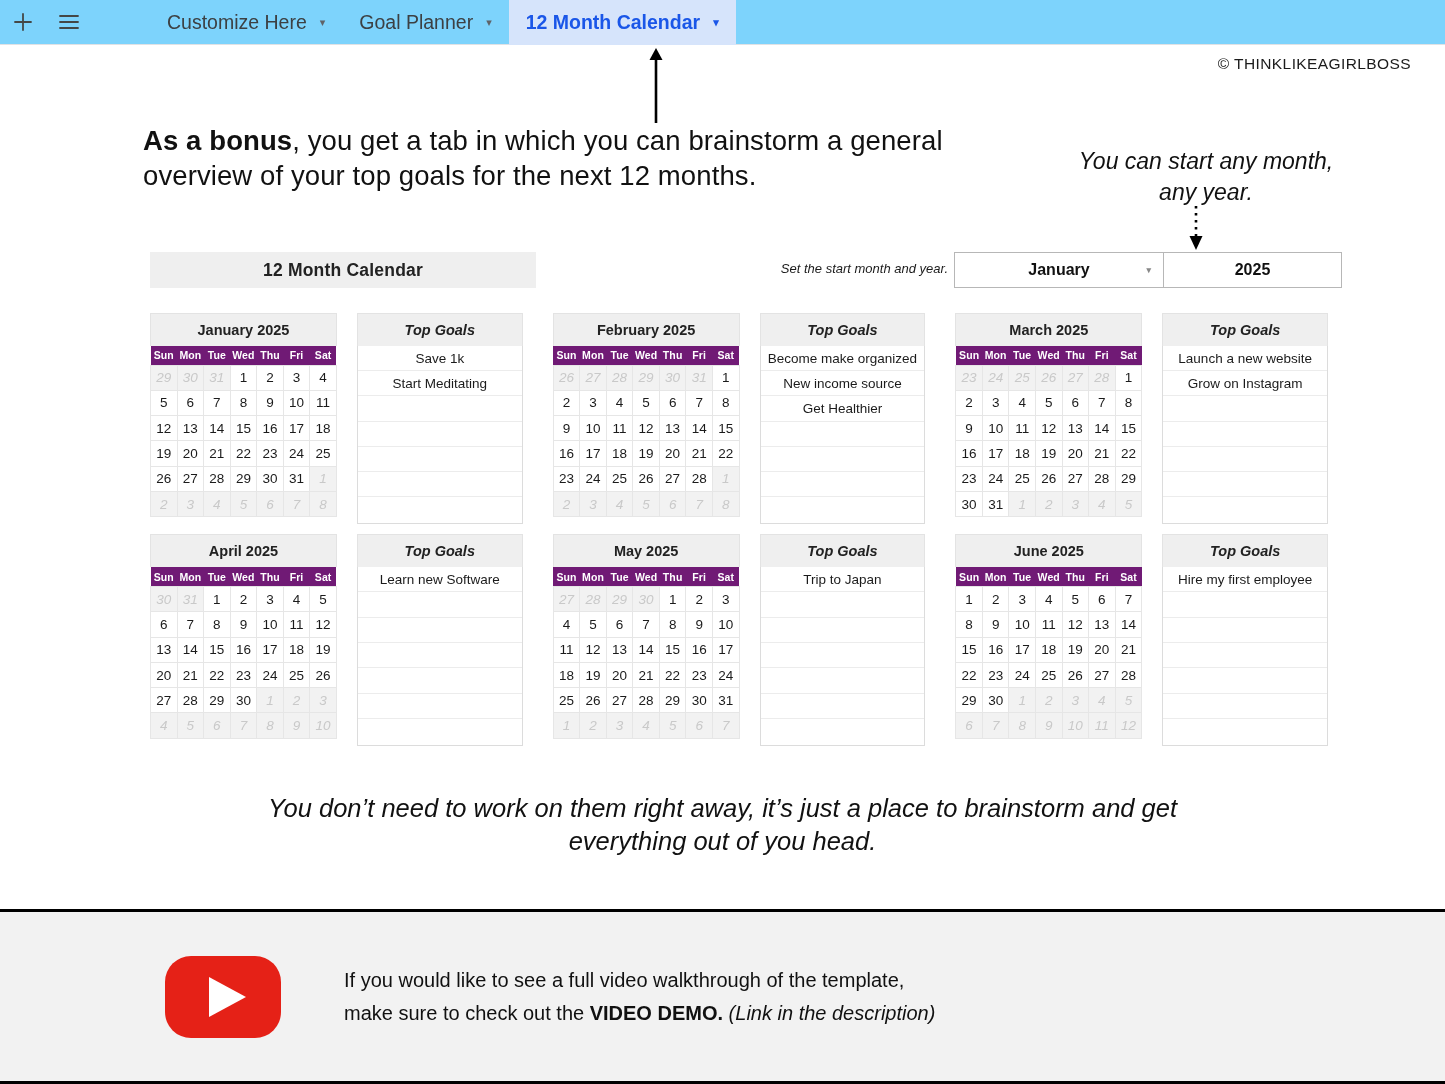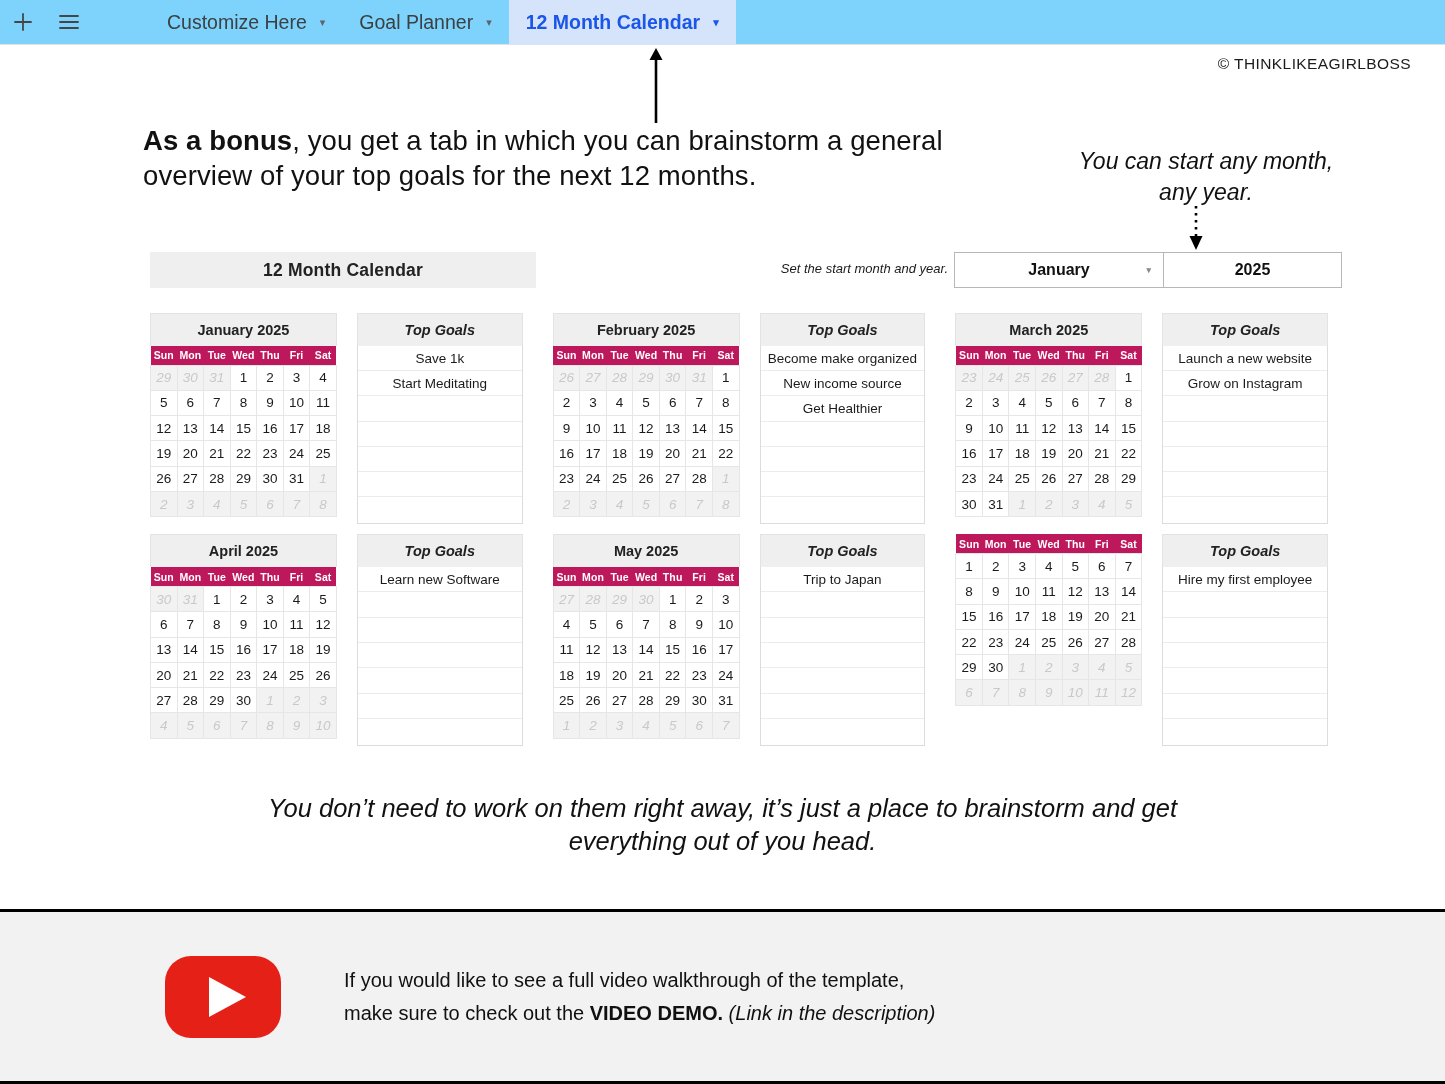--- a/index.html
+++ b/index.html
@@ -92,21 +92,21 @@
   .goals-block { width: 180px; margin-right: 14px; }
   .month-block:nth-of-type(n) { }
 
   .m-title {
     height: 33px; background: #efefef; display: flex; align-items: center;
     justify-content: center; font-size: 14.5px; font-weight: bold; color: #222;
     border: 1px solid #e3e3e3; border-bottom: none;
   }
   table.cal { width: 100%; border-collapse: collapse; table-layout: fixed; }
   table.cal th {
-    background: #be185d; color: #ffffff; font-size: 10.5px; font-weight: bold;
+    background: #701a75; color: #ffffff; font-size: 10.5px; font-weight: bold;
     height: 19px; text-align: center; letter-spacing: .1px;
   }
   table.cal td {
     height: 25.3px; text-align: center; font-size: 13.5px; color: #1b1b1b;
     border: 1px solid #e6e6e6; background: #fff; font-weight: normal;
   }
   table.cal td.out { color: #c9c9c9; background: #f2f2f2; font-style: italic; }
 
   .g-title {
     height: 33px; background: #efefef; display: flex; align-items: center;
@@ -622,20 +622,21 @@
           <div class="g-item"></div>
           <div class="g-item"></div>
           <div class="g-item"></div>
           <div class="g-item"></div>
           <div class="g-item"></div>
           <div class="g-item"></div>
         </div>
     </div>
 
     <div class="month-block">
+      <div class="m-title">June 2025</div>
       <table class="cal">
           <thead>
             <tr>
         <th>Sun</th>
         <th>Mon</th>
         <th>Tue</th>
         <th>Wed</th>
         <th>Thu</th>
         <th>Fri</th>
         <th>Sat</th>

